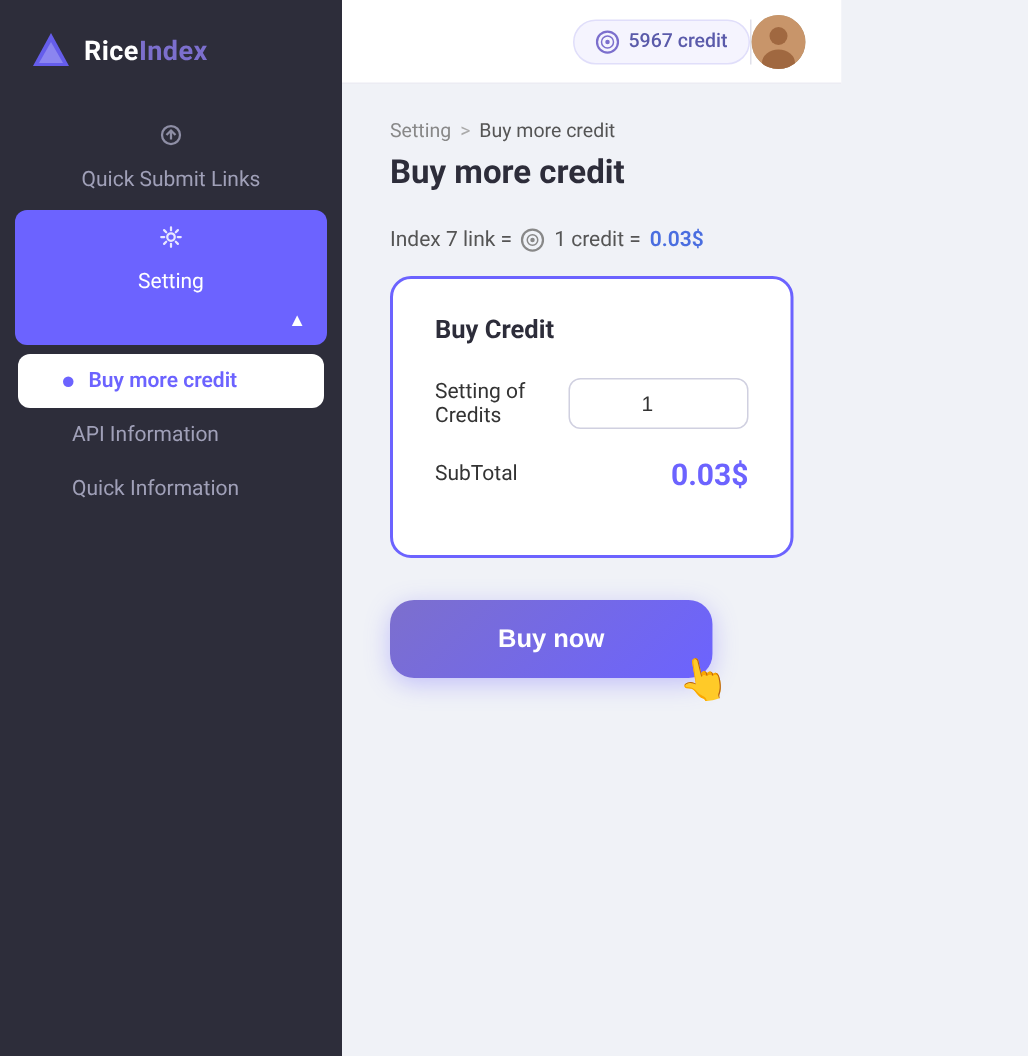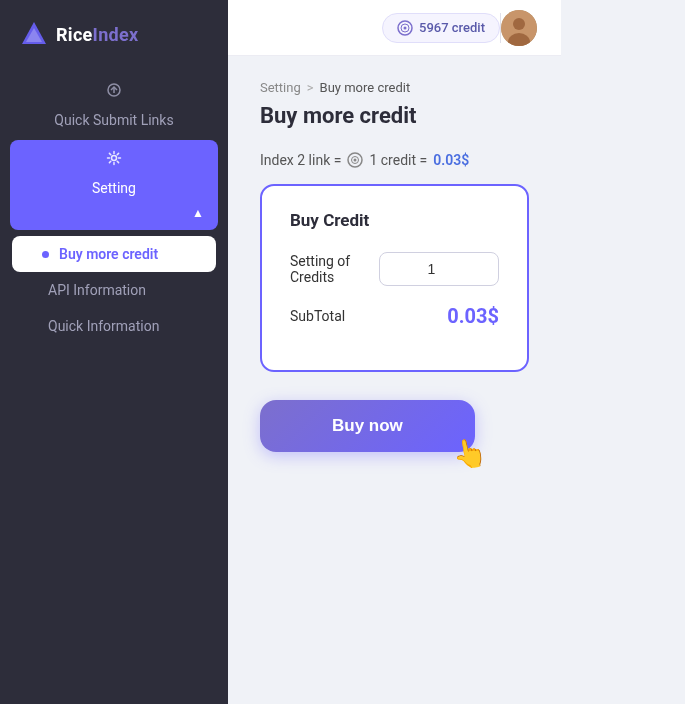--- a/index.html
+++ b/index.html
@@ -384,21 +384,21 @@
         <span>Setting</span>
         <span class="breadcrumb-sep">&gt;</span>
         <span class="breadcrumb-current">Buy more credit</span>
       </div>
 
       
       <h1 class="page-title">Buy more credit</h1>
 
       
       <div class="info-line">
-        <span>Index 2 link =</span>
+        <span>Index 7 link =</span>
         <svg width="16" height="16" viewBox="0 0 16 16" fill="none">
           <circle cx="8" cy="8" r="7" stroke="#888" stroke-width="1.5" fill="none"></circle>
           <circle cx="8" cy="8" r="3.5" stroke="#888" stroke-width="1" fill="none"></circle>
           <circle cx="8" cy="8" r="1.5" fill="#888"></circle>
         </svg>
         <span>1 credit =</span>
         <span class="info-blue">0.03$</span>
       </div>
 
       

